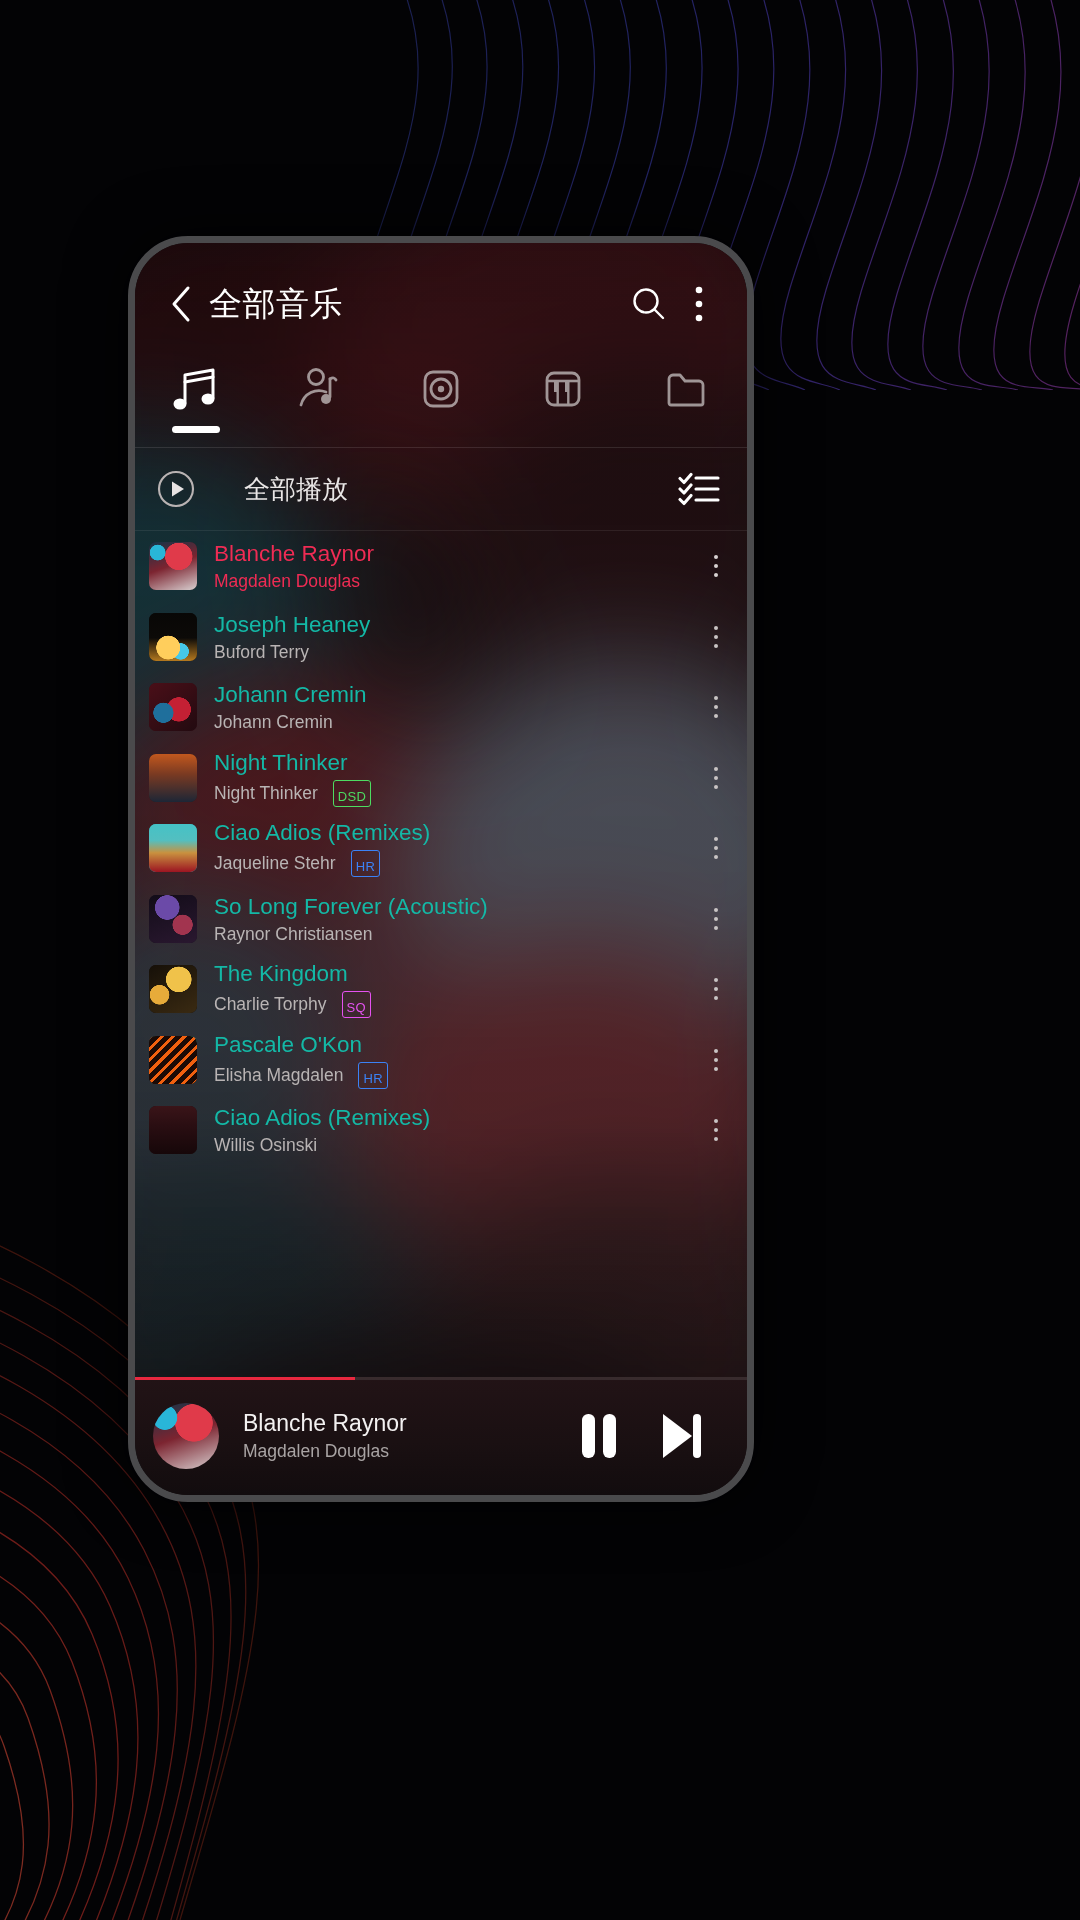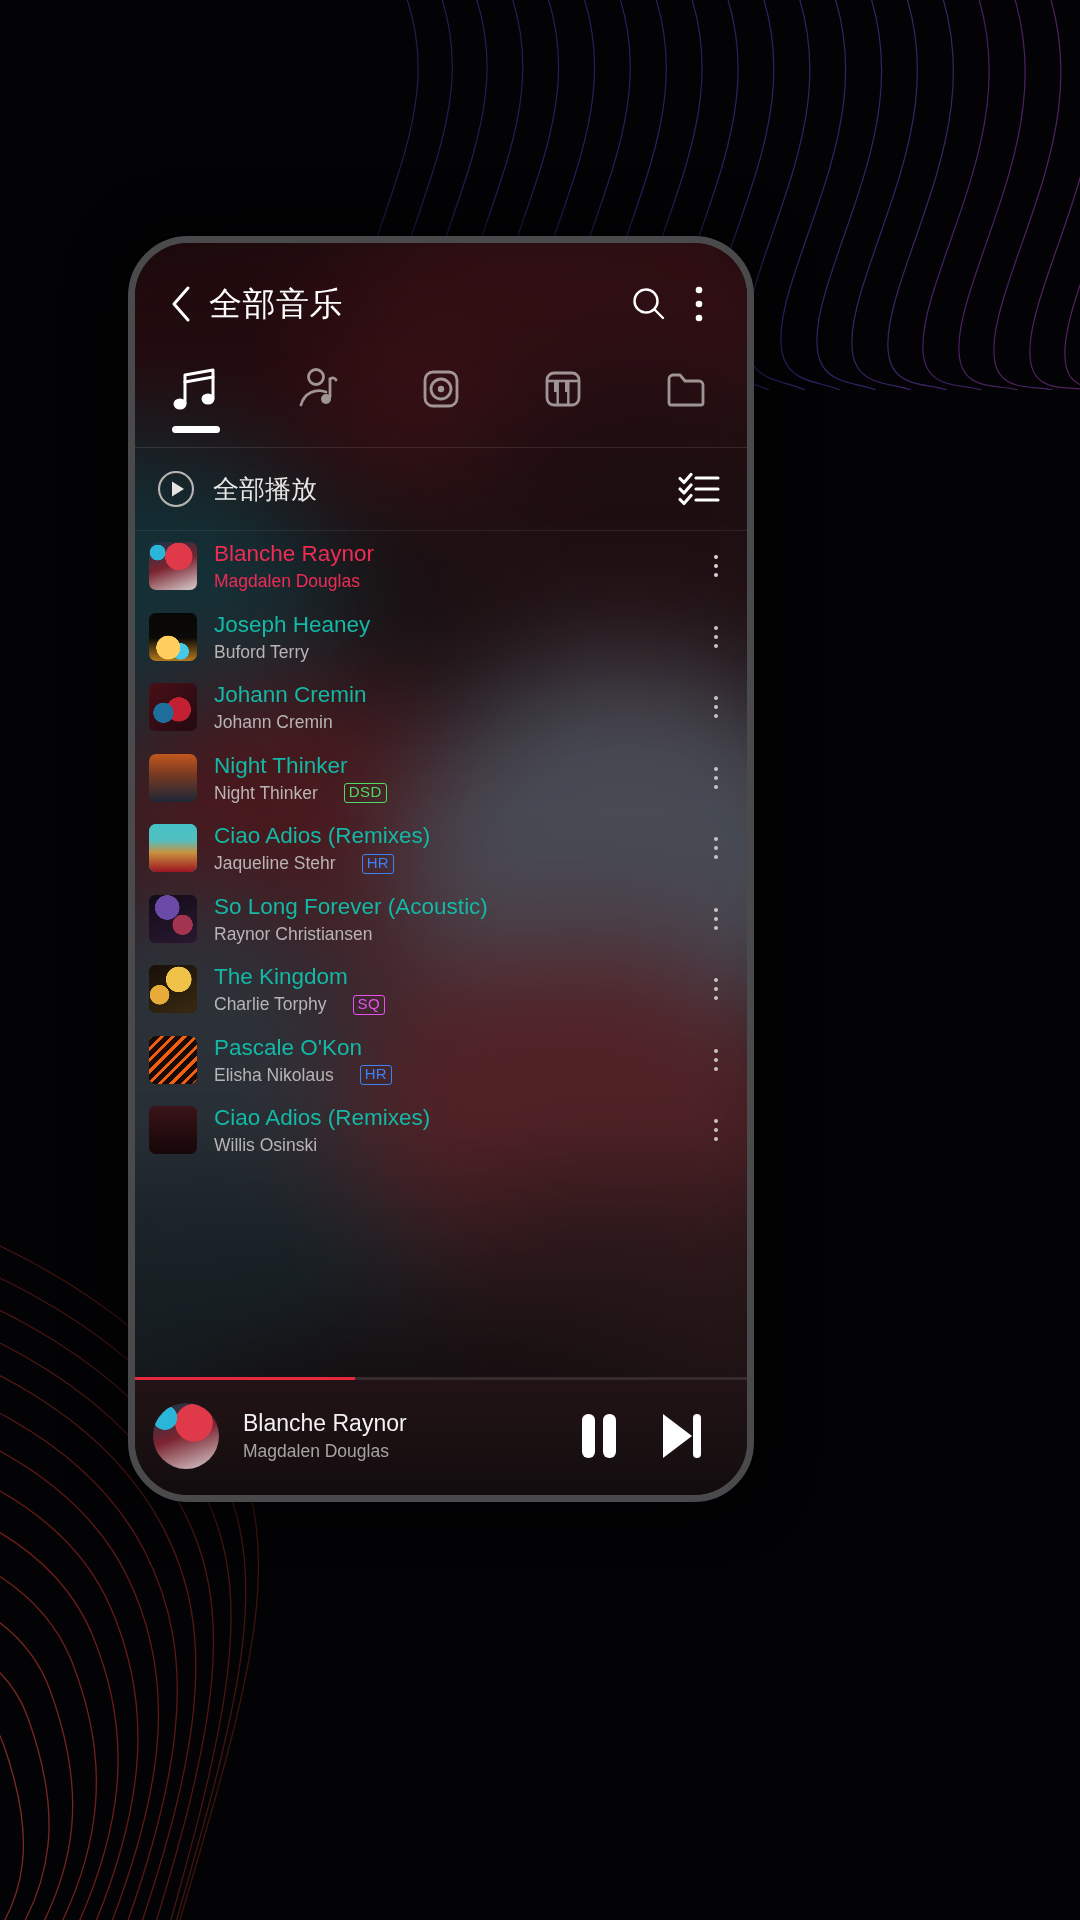--- a/index.html
+++ b/index.html
@@ -100,21 +100,21 @@
     position: absolute; left: 0; right: 0; top: 204px; height: 1px;
     background: rgba(255,255,255,.11); z-index: 6;
   }
 
   
   #playall-row {
     position: absolute; left: 0; right: 0; top: 205px; height: 82px;
     display: flex; align-items: center; padding: 0 22px 0 22px;
     z-index: 6;
   }
-  #playall-left { display: flex; align-items: center; }
+  #playall-left { display: flex; align-items: center; gap: 31px; }
   #playall-label {
     margin-left: 18px; font-size: 26px; color: #e9e6e6;
     font-family: "DejaVu Sans", "Liberation Sans", sans-serif;
   }
   #playall-spacer { flex: 1; }
   #playall-divider {
     position: absolute; left: 0; right: 0; top: 287px; height: 1px;
     background: rgba(255,255,255,.08); z-index: 6;
   }
 
@@ -146,23 +146,23 @@
   .sub {
     margin-top: 3px;
     font-size: 17.5px; color: #b9b4b4;
     display: flex; align-items: center;
     white-space: nowrap;
   }
   .song-row.playing .title { color: #ef2c54; }
   .song-row.playing .sub   { color: #ef2c54; }
 
   .badge {
-    margin-left: 26px;
-    font-size: 15px; line-height: 1;
-    padding: 0 4px 3px;
+    margin-left: 15px;
+    font-size: 13px; line-height: 1;
+    padding: 9px 4px 3px;
     border-radius: 3px;
     border: 1.6px solid currentColor;
     letter-spacing: .4px;
     font-family: "Liberation Sans", sans-serif;
   }
   .badge.dsd { color: #4ddc61; }
   .badge.hr  { color: #3b82f6; }
   .badge.sq  { color: #e552f0; }
 
   .row-menu {
@@ -537,21 +537,21 @@
 
       <div class="song-row">
         <div class="art" style="background:#180a06;">
           <i style="background:
              repeating-linear-gradient(135deg,#f0600f 0 3px, #1a0a06 3px 8px),
              linear-gradient(200deg,#22d7c8 0%,#1a0a06 40%);"></i>
         </div>
         <div class="meta">
           <div class="title">Pascale O'Kon</div>
           <div class="sub">
-            <span>Elisha Nikolaus</span>
+            <span>Elisha Magdalen</span>
             <span class="badge hr">HR</span>
           </div>
         </div>
         <div class="row-menu">
             <span></span>
             <span></span>
             <span></span>
           </div>
       </div>
 

